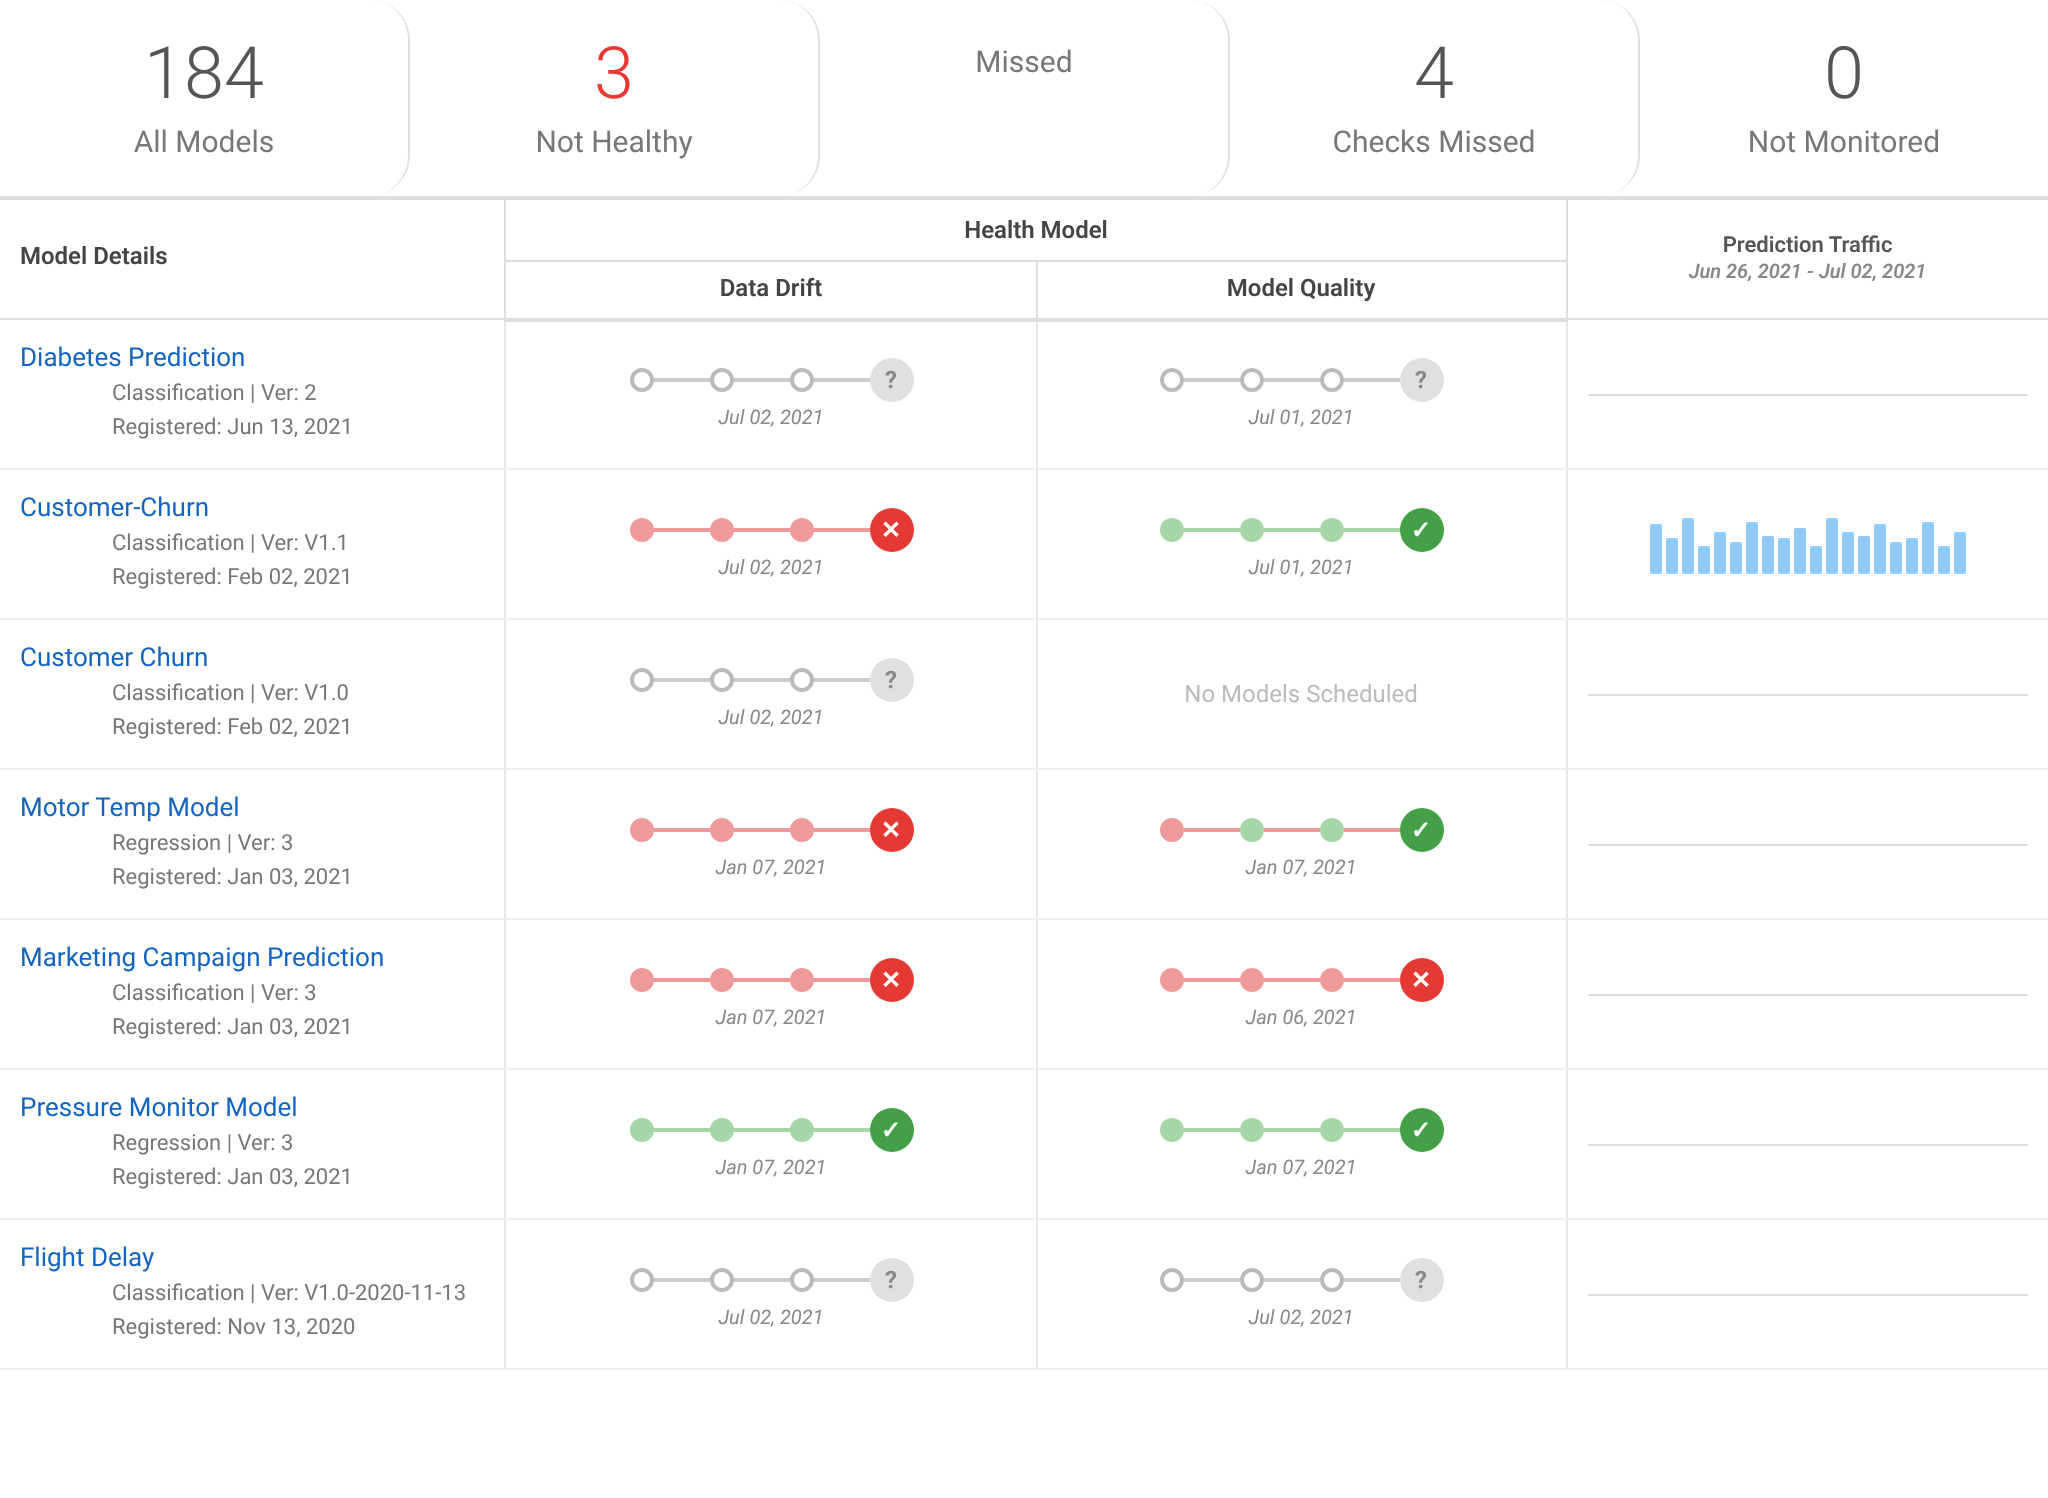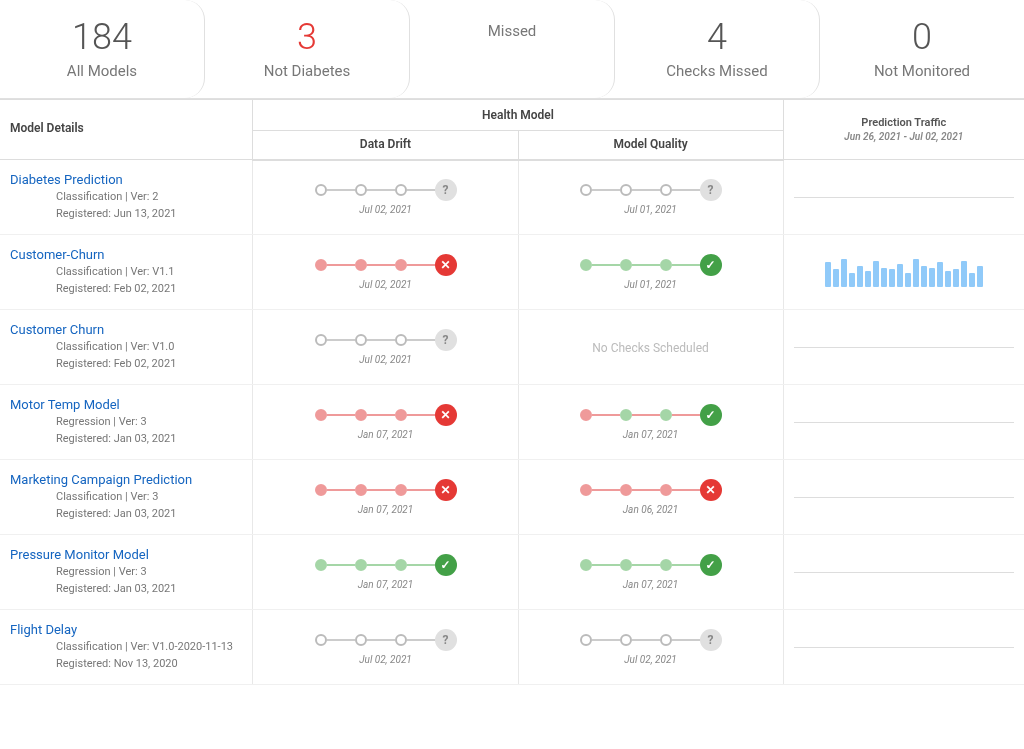--- a/index.html
+++ b/index.html
@@ -200,21 +200,21 @@
 </head>
 <body>
 
 <div class="stats-bar">
 <div class="stat-cell">
     <div class="stat-number">184</div>
     <div class="stat-label">All Models</div>
   </div>
     <div class="stat-cell">
     <div class="stat-number red">3</div>
-    <div class="stat-label">Not Diabetes</div>
+    <div class="stat-label">Not Healthy</div>
   </div>
     <div class="stat-cell">
     <div class="stat-label">Missed</div>
   </div>
     <div class="stat-cell">
     <div class="stat-number">4</div>
     <div class="stat-label">Checks Missed</div>
   </div>
     <div class="stat-cell">
     <div class="stat-number">0</div>
@@ -355,21 +355,21 @@
               <div class="line-segment"></div>
               <div class="dot grey"></div>
               <div class="line-segment"></div>
               <div class="dot grey"></div>
               <div class="line-segment"></div>
               <div class="end-dot grey">?</div>
       </div>
       <div class="date-label">Jul 02, 2021</div>
     </div>
   </td>
-        <td class="status-cell drift-cell" style="text-align: center; border-right: 1px solid rgb(232, 232, 232);"><span class="no-checks">No Checks Scheduled</span></td>
+        <td class="status-cell drift-cell" style="text-align: center; border-right: 1px solid rgb(232, 232, 232);"><span class="no-checks">No Models Scheduled</span></td>
         <td style="text-align: center; padding: 10px;">
           <div class="flat-line"></div>
         </td>
       </tr>
       <tr class="data-row">
         <td>
     <div class="model-name">Motor Temp Model</div>
     <div class="model-meta">Regression | Ver: 3<br>Registered: Jan 03, 2021</div>
   </td>
         <td class="status-cell drift-cell" style="text-align: center;">

